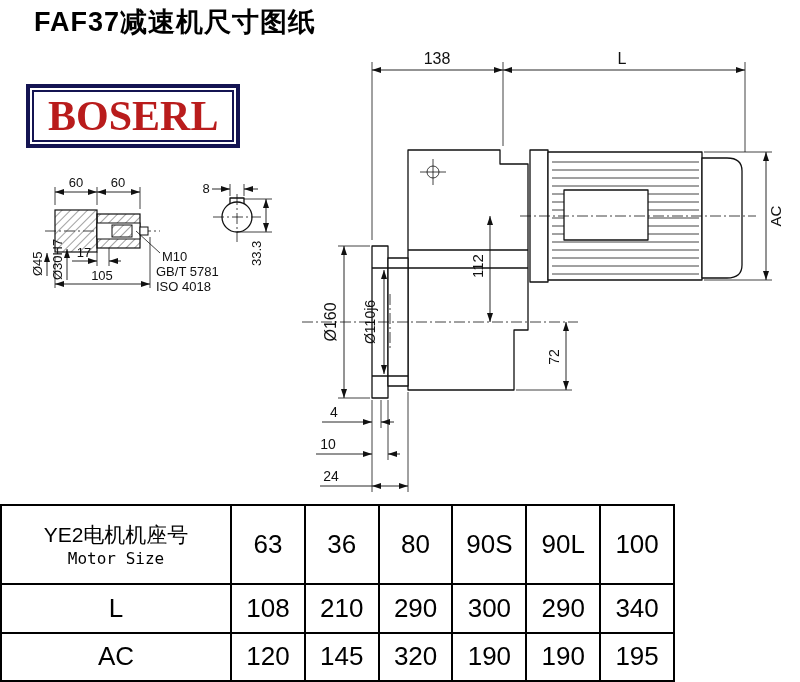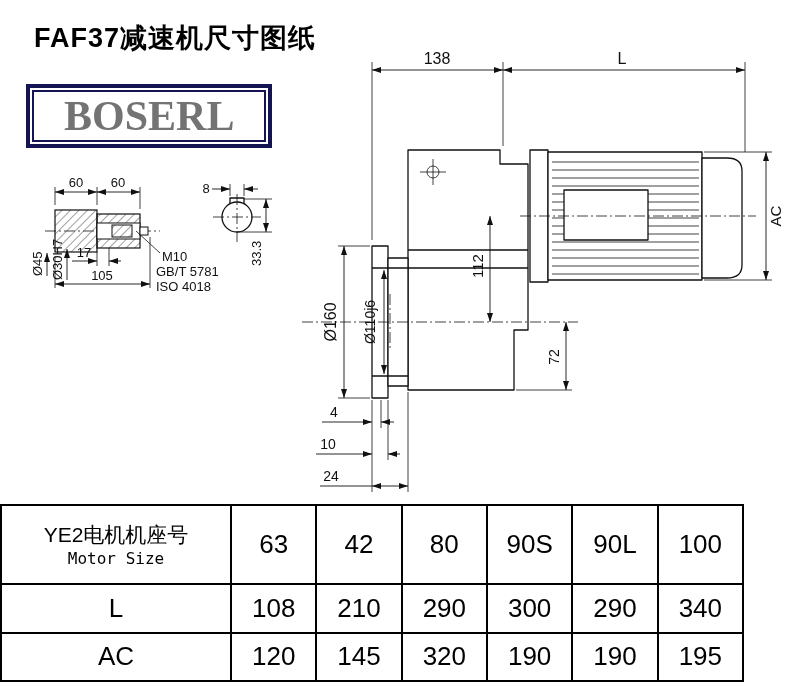--- a/index.html
+++ b/index.html
@@ -1,31 +1,31 @@
 <!DOCTYPE html>
 <html><head>
 <meta charset="utf-8">
 <style>
   html,body{margin:0;padding:0;}
   body{width:800px;height:682px;position:relative;overflow:hidden;background:#fff;
        font-family:"Liberation Sans",sans-serif;}
-  .page-title{position:absolute;left:34px;top:20px;font-size:27px;font-weight:700;color:#000;
+  .page-title{position:absolute;left:34px;top:4px;font-size:27px;font-weight:700;color:#000;
               letter-spacing:1px;}
   .logo{position:absolute;left:26px;top:84px;border:4px solid #141452;background:#fff;padding:2px;}
-  .logo-inner{border:2px solid #141452;padding:0 30px;font-family:"Liberation Serif",serif;
-              font-weight:700;font-size:42px;color:#737373;line-height:1.15;}
+  .logo-inner{border:2px solid #141452;padding:0 14px;font-family:"Liberation Serif",serif;
+              font-weight:700;font-size:42px;color:#b91c1c;line-height:1.15;}
   svg.drawing{position:absolute;left:0;top:0;}
   .ln{stroke:#111;stroke-width:1.3;fill:none;stroke-linejoin:round;}
   .lnf{stroke:#111;stroke-width:1.3;fill:#fff;stroke-linejoin:round;}
   .thin{stroke:#111;stroke-width:0.8;fill:none;}
   .dim{stroke:#111;stroke-width:0.9;fill:none;}
   .cl{stroke:#111;stroke-width:0.8;fill:none;stroke-dasharray:11 3 2 3;}
   svg text{font-family:"Liberation Sans",sans-serif;fill:#111;}
   .t16{font-size:16px}.t15{font-size:15px}.t14{font-size:14px}.t13{font-size:13px}
-  table.dims{position:absolute;left:0;top:504px;width:744px;height:178px;
+  table.dims{position:absolute;left:0;top:504px;width:675px;height:178px;
              border-collapse:collapse;table-layout:fixed;background:#fff;}
   table.dims td,table.dims th{border:2px solid #000;text-align:center;vertical-align:middle;
              padding:0;font-weight:400;color:#000;}
   .col0{width:228px;}
   .hdr-cn{font-size:21px;line-height:1.3;}
   .hdr-en{font-size:16px;font-family:"DejaVu Sans Mono",monospace;line-height:1.2;}
   .num{font-size:26px;}
   tr.hrow{height:62px;} tr.drow{height:38px;}
 </style>
 </head>
@@ -180,21 +180,21 @@
 </div>
 
 <table class="dims">
   <tbody>
       <tr class="hrow">
     <th class="col0">
       <div class="hdr-cn">YE2电机机座号</div>
       <div class="hdr-en">Motor Size</div>
     </th>
     <th class="num">63</th>
-    <th class="num">42</th>
+    <th class="num">36</th>
     <th class="num">80</th>
     <th class="num">90S</th>
     <th class="num">90L</th>
     <th class="num">100</th>
   </tr>
   <tr class="drow">
     <td class="num">L</td>
     <td class="num">108</td>
     <td class="num">210</td>
     <td class="num">290</td>

